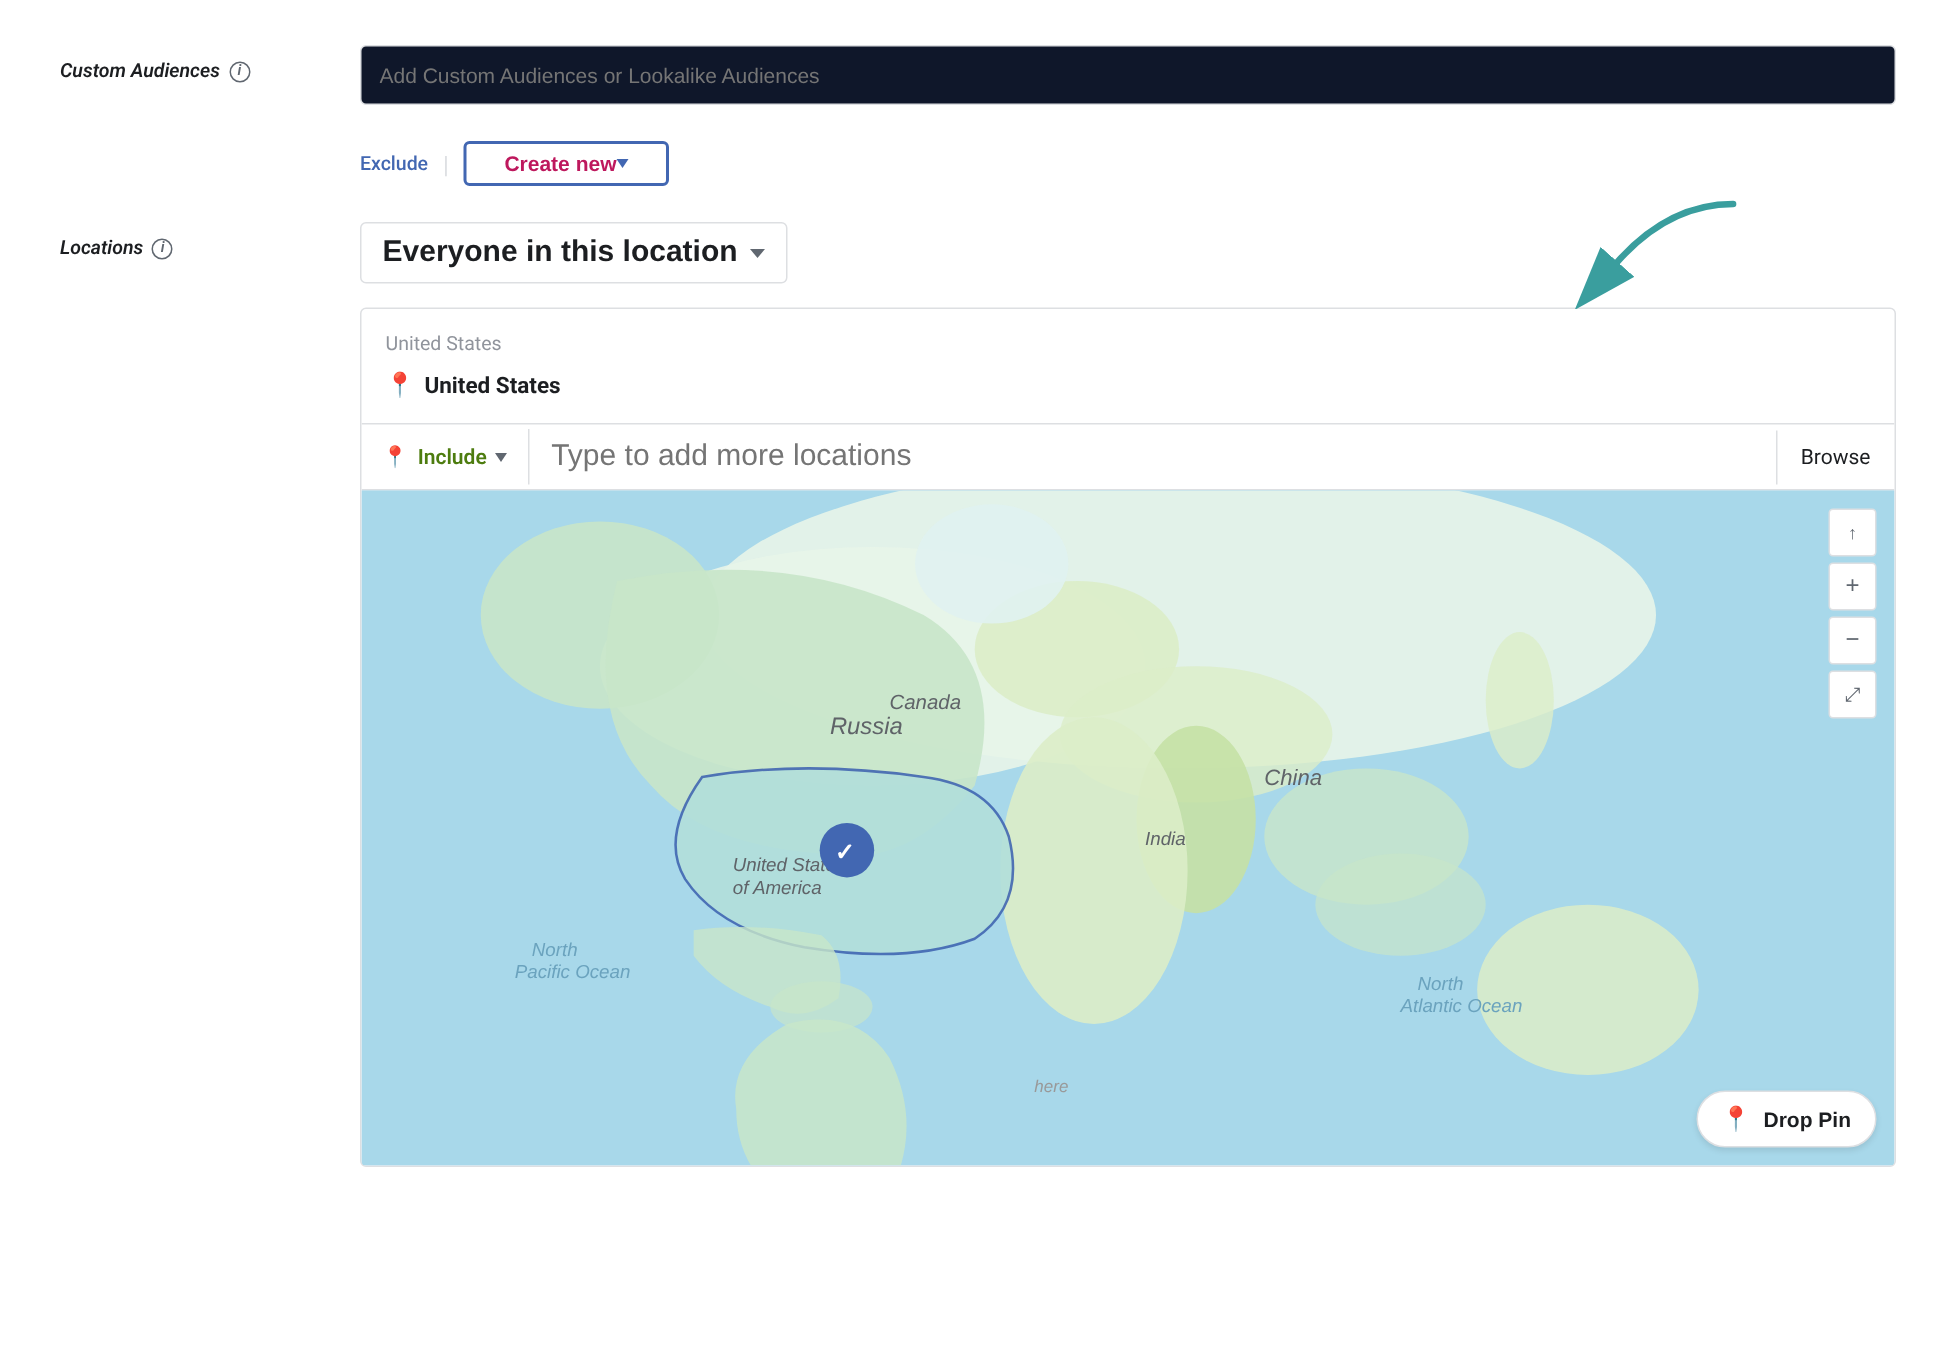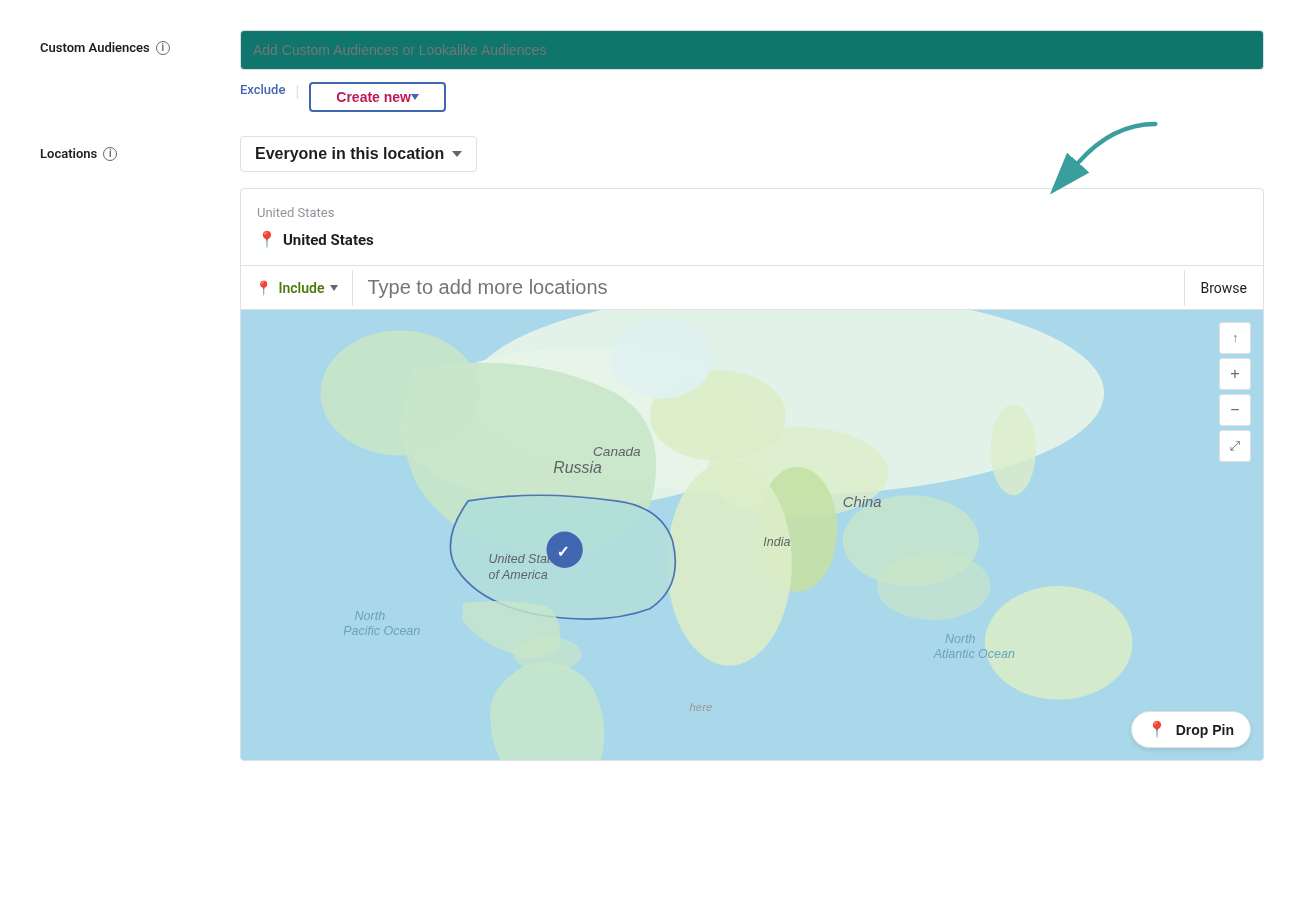--- a/index.html
+++ b/index.html
@@ -26,20 +26,21 @@
     }
     .form-label {
       font-weight: 600;
       font-size: 13px;
       color: #1c1e21;
       min-width: 200px;
       padding-top: 10px;
       display: flex;
       align-items: center;
       gap: 6px;
+      font-style: italic;
     }
     .info-icon {
       display: inline-flex;
       align-items: center;
       justify-content: center;
       width: 14px;
       height: 14px;
       border-radius: 50%;
       border: 1.5px solid #606770;
       font-size: 10px;
@@ -51,26 +52,27 @@
       flex: 1;
     }
     .audiences-input {
       width: 100%;
       border: 1px solid #dddfe2;
       border-radius: 4px;
       padding: 8px 12px;
       font-size: 14px;
       color: #bec3c9;
       outline: none;
-      background: #0f766e;
+      background: #0f172a;
       height: 40px;
     }
     .audiences-actions {
       display: flex;
-      margin-top: 12px;
+      align-items: center;
+      margin-top: 24px;
       gap: 0;
       position: relative;
     }
     .exclude-link {
       color: #4267b2;
       font-size: 13px;
       font-weight: 500;
       cursor: pointer;
       text-decoration: none;
     }
@@ -111,21 +113,21 @@
       height: 80px;
     }
     .location-dropdown-btn {
       display: inline-flex;
       align-items: center;
       gap: 8px;
       border: 1px solid #dddfe2;
       border-radius: 4px;
       padding: 8px 14px;
       background: #fff;
-      font-size: 16px;
+      font-size: 20px;
       font-weight: 600;
       color: #1c1e21;
       cursor: pointer;
     }
     .location-dropdown-arrow {
       width: 0;
       height: 0;
       border-left: 5px solid transparent;
       border-right: 5px solid transparent;
       border-top: 6px solid #606770;

